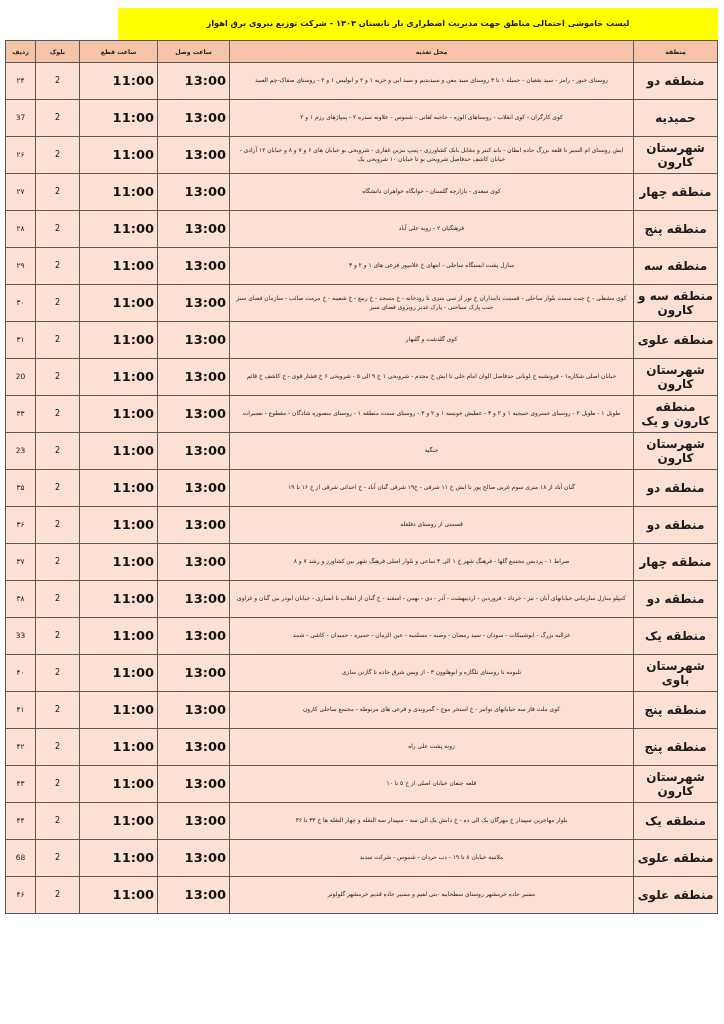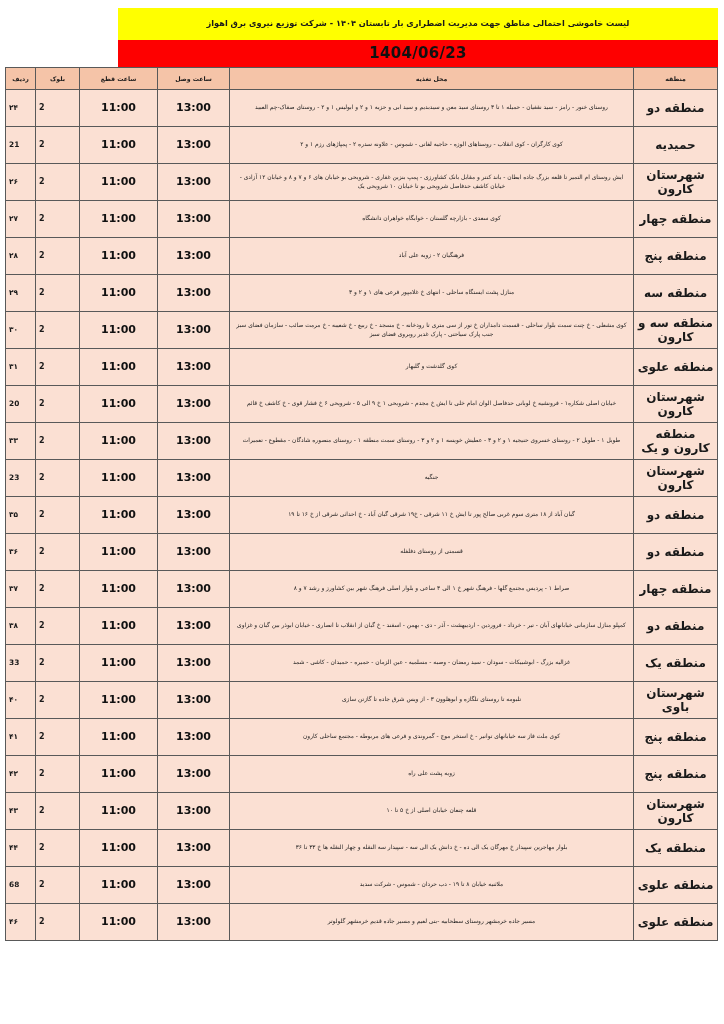--- a/index.html
+++ b/index.html
@@ -66,28 +66,28 @@
   }
   col.c-radif  { width: 30px; }
   col.c-block  { width: 44px; }
   col.c-off    { width: 78px; }
   col.c-on     { width: 72px; }
   col.c-place  { width: 404px; }
   col.c-zone   { width: 84px; }
 
   td.radif,
   td.block {
-    text-align: left;
+    text-align: center;
     font-size: 8px;
-    font-weight: 700;
+    font-weight: 400;
   }
   td.radif { font-size: 7.4px; }
   td.time {
-    text-align: center;
-    font-size: 11px;
+    text-align: right;
+    font-size: 13px;
     font-weight: 700;
     color: #111111;
     font-family: "DejaVu Sans", "Liberation Sans", sans-serif;
   }
   td.place {
     text-align: center;
     font-size: 5.9px;
     line-height: 1.55;
     color: #1a1a1a;
     padding: 4px 6px;
@@ -100,21 +100,20 @@
   }
   tbody tr { height: 37px; }
 </style>
 </head>
 <body>
 
 <div class="page">
 
   <div class="banner-title">لیست خاموشی احتمالی مناطق جهت مدیریت اضطراری بار تابستان ۱۴۰۴ - شرکت توزیع نیروی برق اهواز</div>
 
-  <div class="banner-date">1404/06/23</div>
 
   <table class="outage">
     <colgroup>
       <col class="c-zone">
       <col class="c-place">
       <col class="c-on">
       <col class="c-off">
       <col class="c-block">
       <col class="c-radif">
     </colgroup>
@@ -136,21 +135,21 @@
           <td class="time">11:00</td>
           <td class="block">2</td>
           <td class="radif">۲۴</td>
         </tr>
         <tr>
           <td class="zone">حمیدیه</td>
           <td class="place">کوی کارگران - کوی انقلاب - روستاهای الوزه - حاجیه لغاتی - شموس - علاونه سدره ۲ - پمپاژهای رزم ۱ و ۲</td>
           <td class="time">13:00</td>
           <td class="time">11:00</td>
           <td class="block">2</td>
-          <td class="radif">21</td>
+          <td class="radif">37</td>
         </tr>
         <tr>
           <td class="zone">شهرستان کارون</td>
           <td class="place">ایش روستای ام التمیر تا قلعه بزرگ جاده ابطان - باند کنتر و مقابل بانک کشاورزی - پمپ بنزین غفاری - شرویحی بو خیابان های ۶ و ۷ و ۸ و خیابان ۱۲ آزادی - خیابان کاشف حدفاصل شرویحی بو تا خیابان ۱۰ شرویحی یک</td>
           <td class="time">13:00</td>
           <td class="time">11:00</td>
           <td class="block">2</td>
           <td class="radif">۲۶</td>
         </tr>
         <tr>

